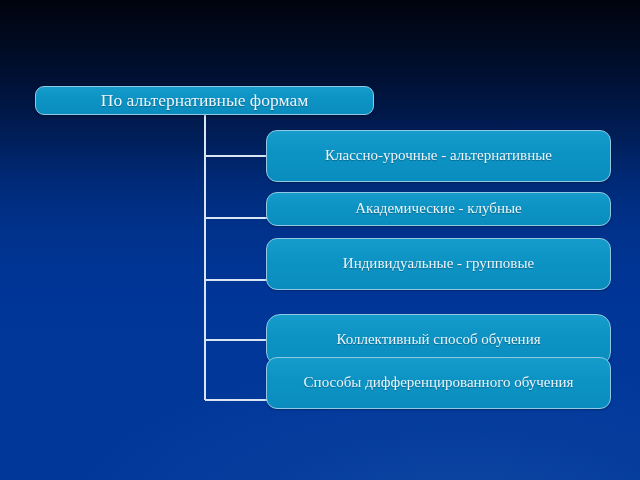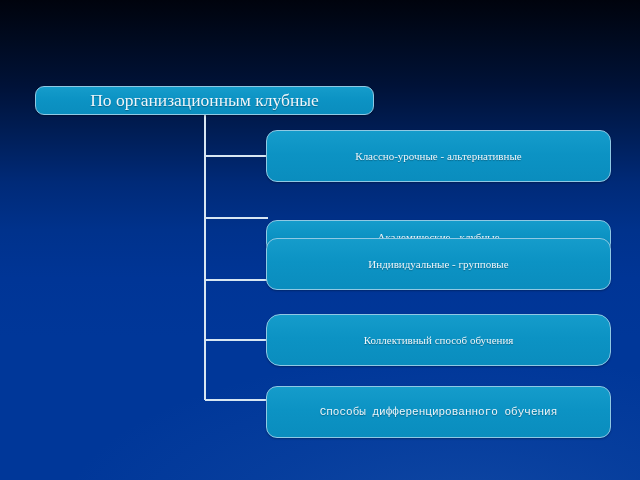--- a/index.html
+++ b/index.html
@@ -79,21 +79,21 @@
     top: 86px;
     width: 339px;
     height: 29px;
     font-size: 17.5px;
     border-radius: 9px;
   }
 
   .child-node {
     left: 266px;
     width: 345px;
-    font-size: 11px;
+    font-size: 15px;
   }
 
   .child-node .label { padding: 0 10px; display: block; }
 </style>
 </head>
 <body>
 
 <div id="slide">
 
   <div id="sheen"></div>
@@ -105,36 +105,36 @@
 
       <line x1="205" y1="156" x2="268" y2="156"></line>
       <line x1="205" y1="218" x2="268" y2="218"></line>
       <line x1="205" y1="280" x2="268" y2="280"></line>
       <line x1="205" y1="340" x2="268" y2="340"></line>
       <line x1="205" y1="400" x2="268" y2="400"></line>
     </g>
   </svg>
 
   <div class="node" id="title-node">
-    <span class="label">По организационным клубные</span>
+    <span class="label">По альтернативные формам</span>
   </div>
 
   <div class="node child-node" style="top:130px;height:52px;">
     <span class="label">Классно-урочные - альтернативные</span>
   </div>
 
-  <div class="node child-node" style="top:192px;height:34px;margin-top:28px;">
+  <div class="node child-node" style="top:192px;height:34px;">
     <span class="label">Академические - клубные</span>
   </div>
 
   <div class="node child-node" style="top:238px;height:52px;">
     <span class="label">Индивидуальные - групповые</span>
   </div>
 
   <div class="node child-node" style="top:314px;height:52px;border-radius:14px;">
     <span class="label">Коллективный способ обучения</span>
   </div>
 
-  <div class="node child-node" style="top:386px;height:52px;font-family:Liberation Mono, monospace;">
+  <div class="node child-node" style="top:357px;height:52px;">
     <span class="label">Способы дифференцированного обучения</span>
   </div>
 
 </div>
 
 </body></html>

